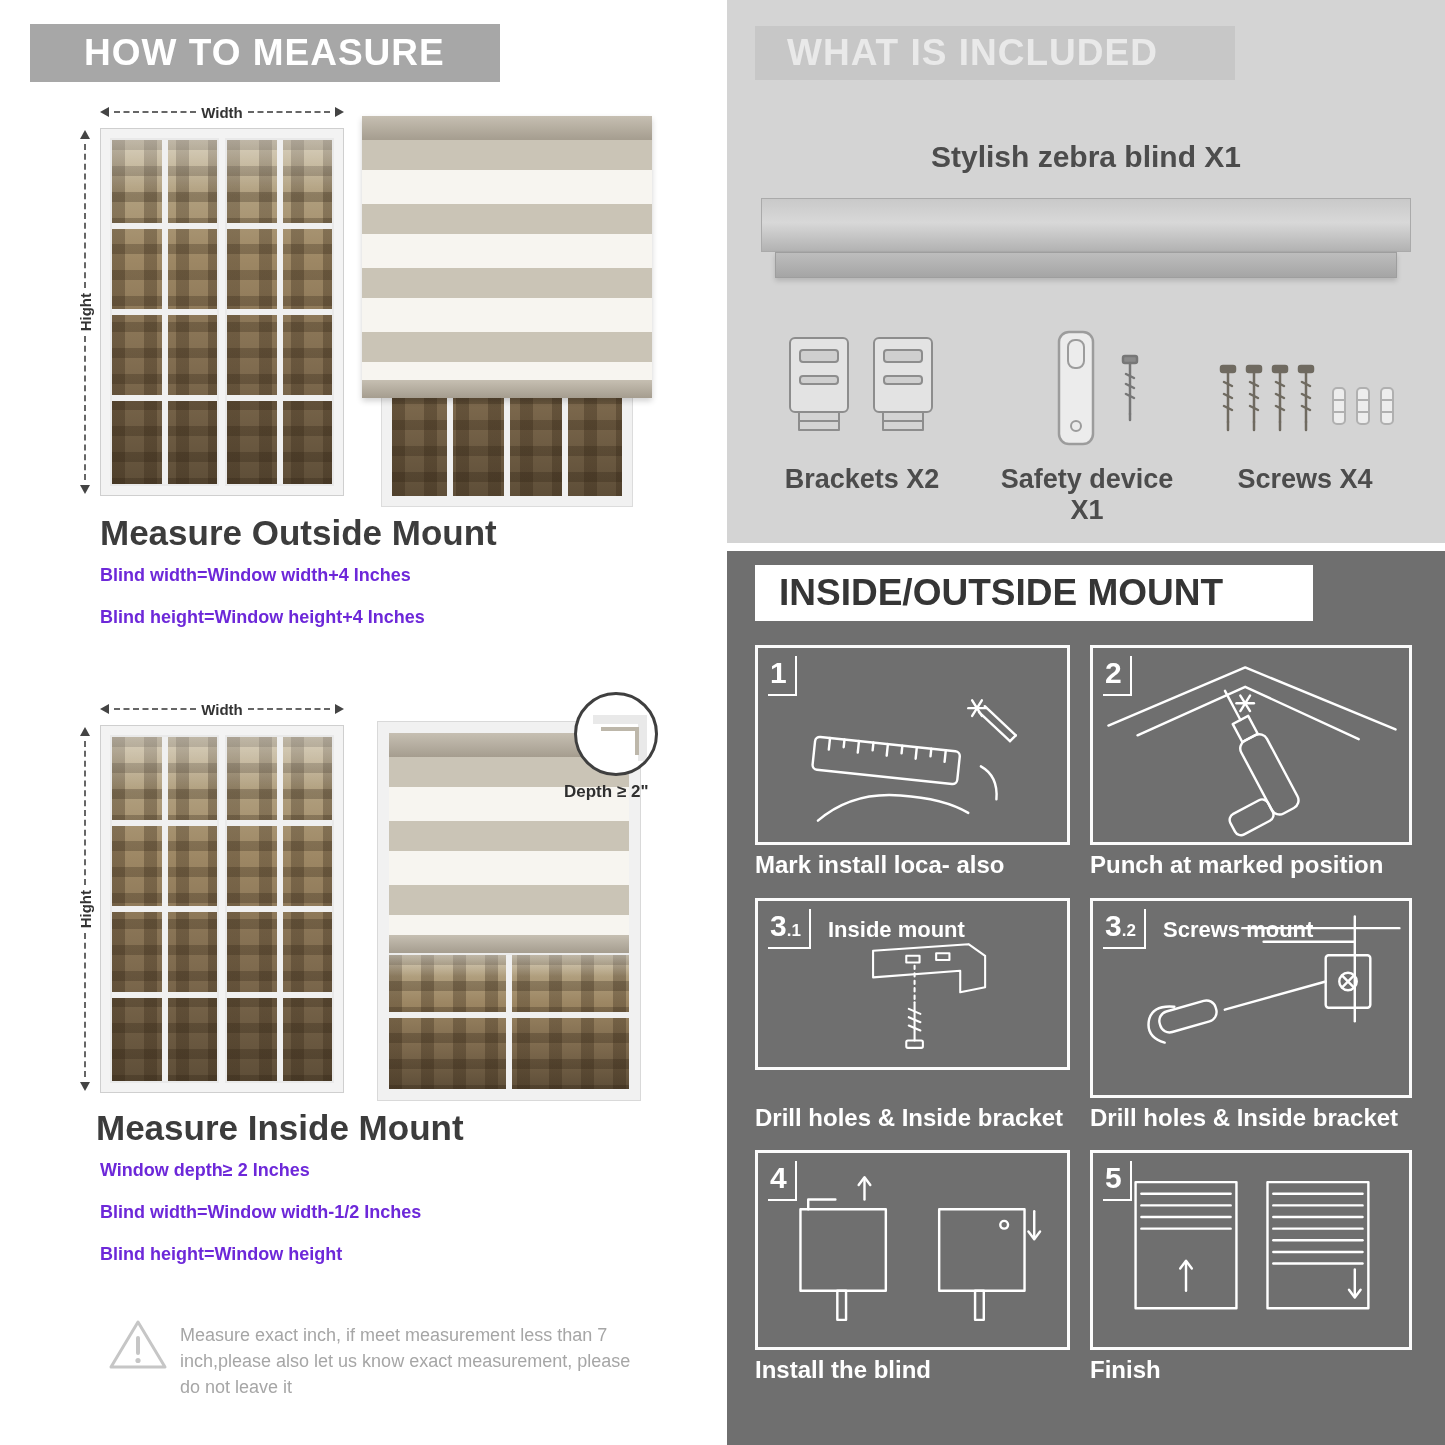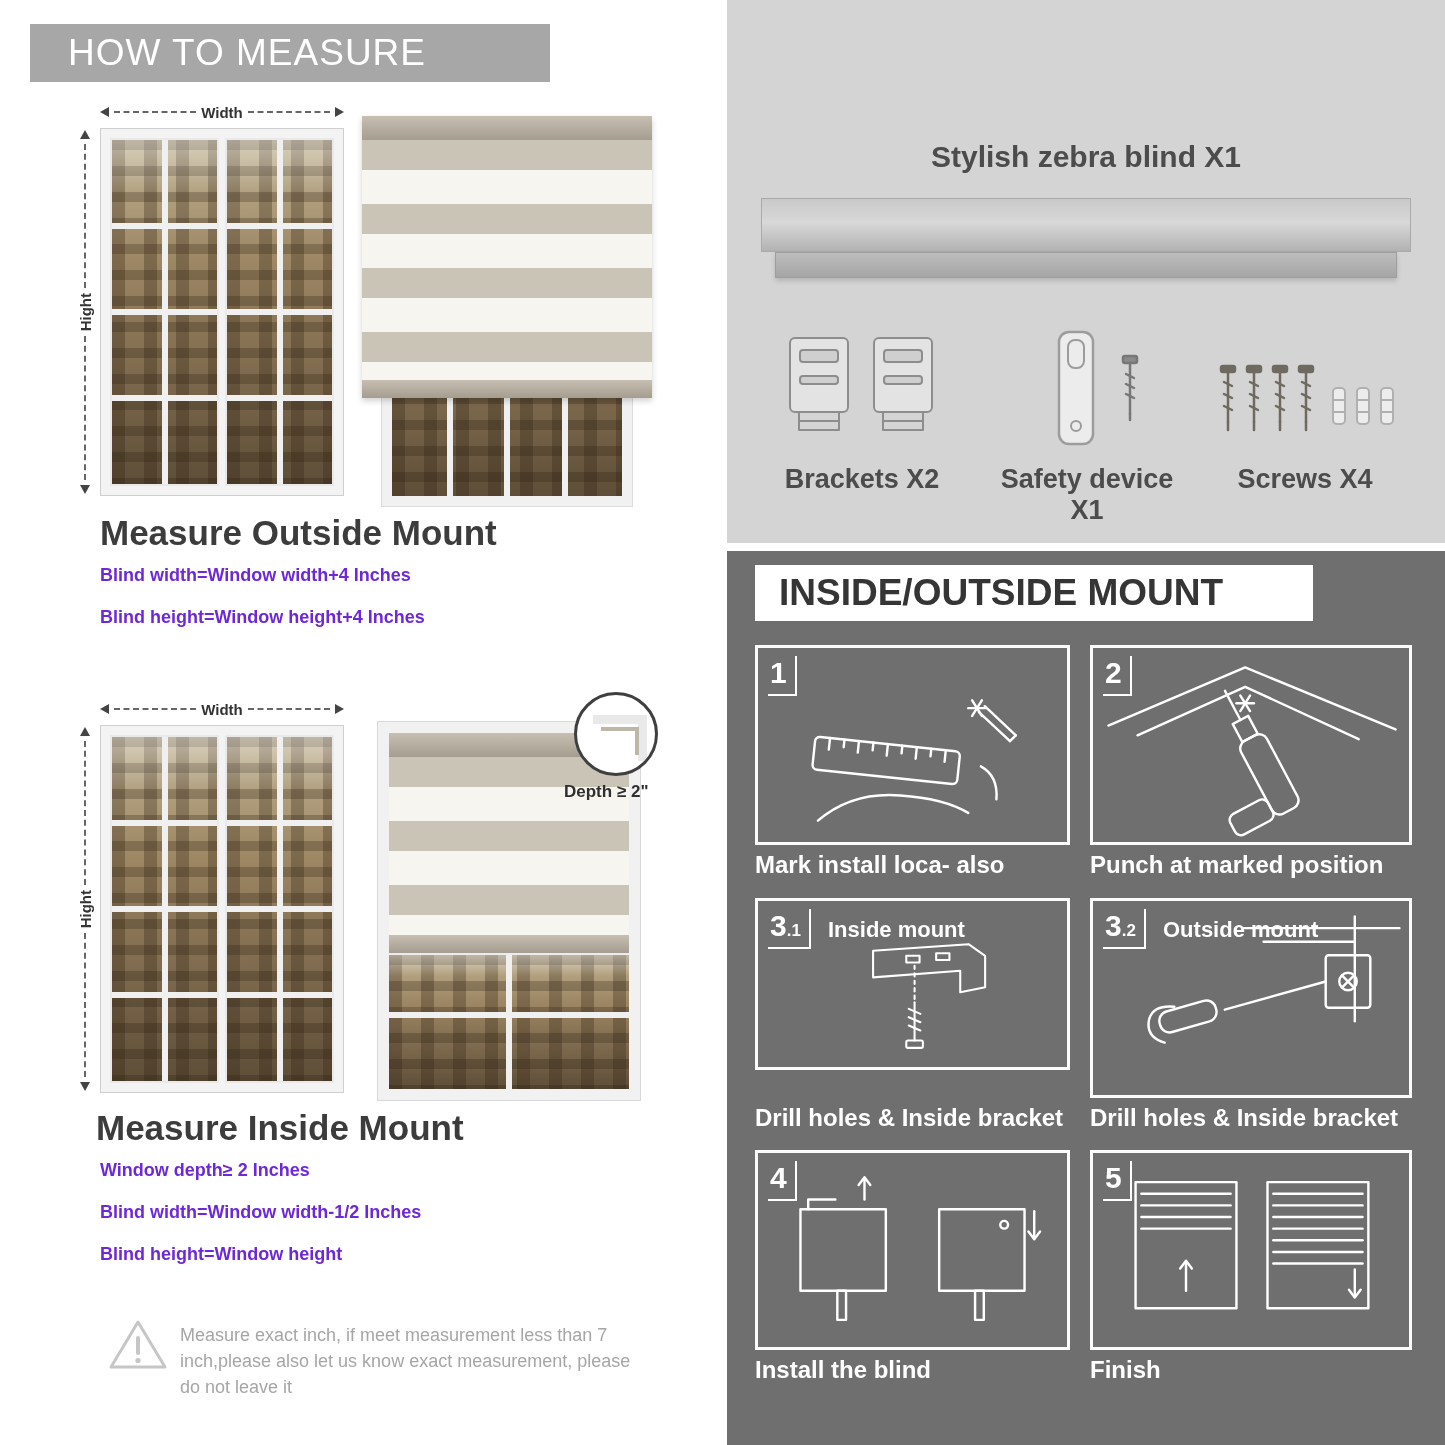--- a/index.html
+++ b/index.html
@@ -1,22 +1,22 @@
 <!DOCTYPE html>
 <html><head>
 <meta charset="utf-8">
 <style>
   *{margin:0;padding:0;box-sizing:border-box}
   html,body{background:#fff}
   body{font-family:"Liberation Sans",sans-serif}
   #stage{position:relative;width:1445px;height:1445px;background:#fff;overflow:hidden}
 
   
-  .banner-left{position:absolute;left:30px;top:24px;width:520px;height:58px;background:#a7a7a7;
-    color:#fff;font-size:37px;font-weight:normal;line-height:58px;padding-left:38px;letter-spacing:1px}
+  .banner-left{position:absolute;left:30px;top:24px;width:470px;height:58px;background:#a7a7a7;
+    color:#fff;font-size:37px;font-weight:bold;line-height:58px;padding-left:54px;letter-spacing:1px}
 
   .winfig{position:absolute;width:268px;height:400px}
   .arrow-w{position:absolute;left:22px;right:2px;top:6px;height:20px;display:flex;align-items:center;gap:5px;
     color:#333;font-size:15px;font-weight:bold}
   .dash{flex:1;border-top:2px dashed #666;height:0}
   .tri{display:block;width:0;height:0}
   .tri-l{border-top:5px solid transparent;border-bottom:5px solid transparent;border-right:9px solid #444}
   .tri-r{border-top:5px solid transparent;border-bottom:5px solid transparent;border-left:9px solid #444}
   .tri-u{border-left:5px solid transparent;border-right:5px solid transparent;border-bottom:9px solid #444}
   .tri-d{border-left:5px solid transparent;border-right:5px solid transparent;border-top:9px solid #444}
@@ -202,20 +202,23 @@
   <div class="t-line" style="left:100px;top:1244px">Blind height=Window height</div>
 
   <svg class="warn-icon" width="64" height="58" viewBox="0 0 64 58">
     <path d="M32 6 L59 51 L5 51 Z" fill="none" stroke="#c6c6c6" stroke-width="3" stroke-linejoin="round"></path>
     <line x1="32" y1="22" x2="32" y2="37" stroke="#c6c6c6" stroke-width="4" stroke-linecap="round"></line>
     <circle cx="32" cy="44.5" r="2.6" fill="#c6c6c6"></circle>
   </svg>
   <div class="warn-text">Measure exact inch, if meet measurement less than 7 inch,please also let us know exact measurement, please do not leave it</div>
 
   <div class="inc">
+    <div class="banner-inc">
+      <span>WHAT IS INCLUDED</span>
+    </div>
     <div class="inc-blind-label">Stylish zebra blind X1</div>
     <div class="inc-rail"></div>
     <div class="inc-rail2"></div>
 
     <svg class="inc-svg" style="left:58px;top:330px" width="155" height="128" viewBox="0 0 155 128">
       <g stroke="#8d8d8d" stroke-width="2" stroke-linejoin="round">
         <g>
           <rect x="5" y="8" width="58" height="74" rx="5" fill="#e3e3e3"></rect>
           <rect x="15" y="20" width="38" height="12" rx="3" fill="#cfcfcf"></rect>
           <rect x="15" y="46" width="38" height="8" rx="3" fill="#cfcfcf"></rect>
@@ -381,21 +384,21 @@
           <rect x="238" y="56" width="46" height="54" rx="3"></rect>
           <circle cx="261" cy="83" r="9"></circle>
           <line x1="255" y1="77" x2="267" y2="89"></line>
             <line x1="267" y1="77" x2="255" y2="89"></line>
           <line x1="238" y1="83" x2="134" y2="112"></line>
           <rect x="66" y="108" width="60" height="22" rx="10" transform="rotate(-16 96 119)"></rect>
           <path d="M72 146 q-20 -6 -16 -24 q4 -15 26 -13"></path>
         </g>
       </svg>
       <div class="pnum"><span>3</span><span class="psub">.2</span></div>
-      <div class="ptitle">Outside mount</div>
+      <div class="ptitle">Screws mount</div>
     </div>
     <div class="pcap" style="left:363px;top:553px">Drill holes &amp;  Inside bracket</div>
 
     <div class="panel" style="left:28px;top:599px;width:315px;height:200px">
       <svg class="pill" viewBox="0 0 315 200">
         <g stroke="#fff" stroke-width="2.5" fill="none" stroke-linecap="round" stroke-linejoin="round">
           <rect x="42" y="58" width="88" height="84"></rect>
           <polyline points="50,58 50,48 78,48"></polyline>
           <rect x="80" y="142" width="9" height="30"></rect>
           <line x1="108" y1="48" x2="108" y2="26"></line>

